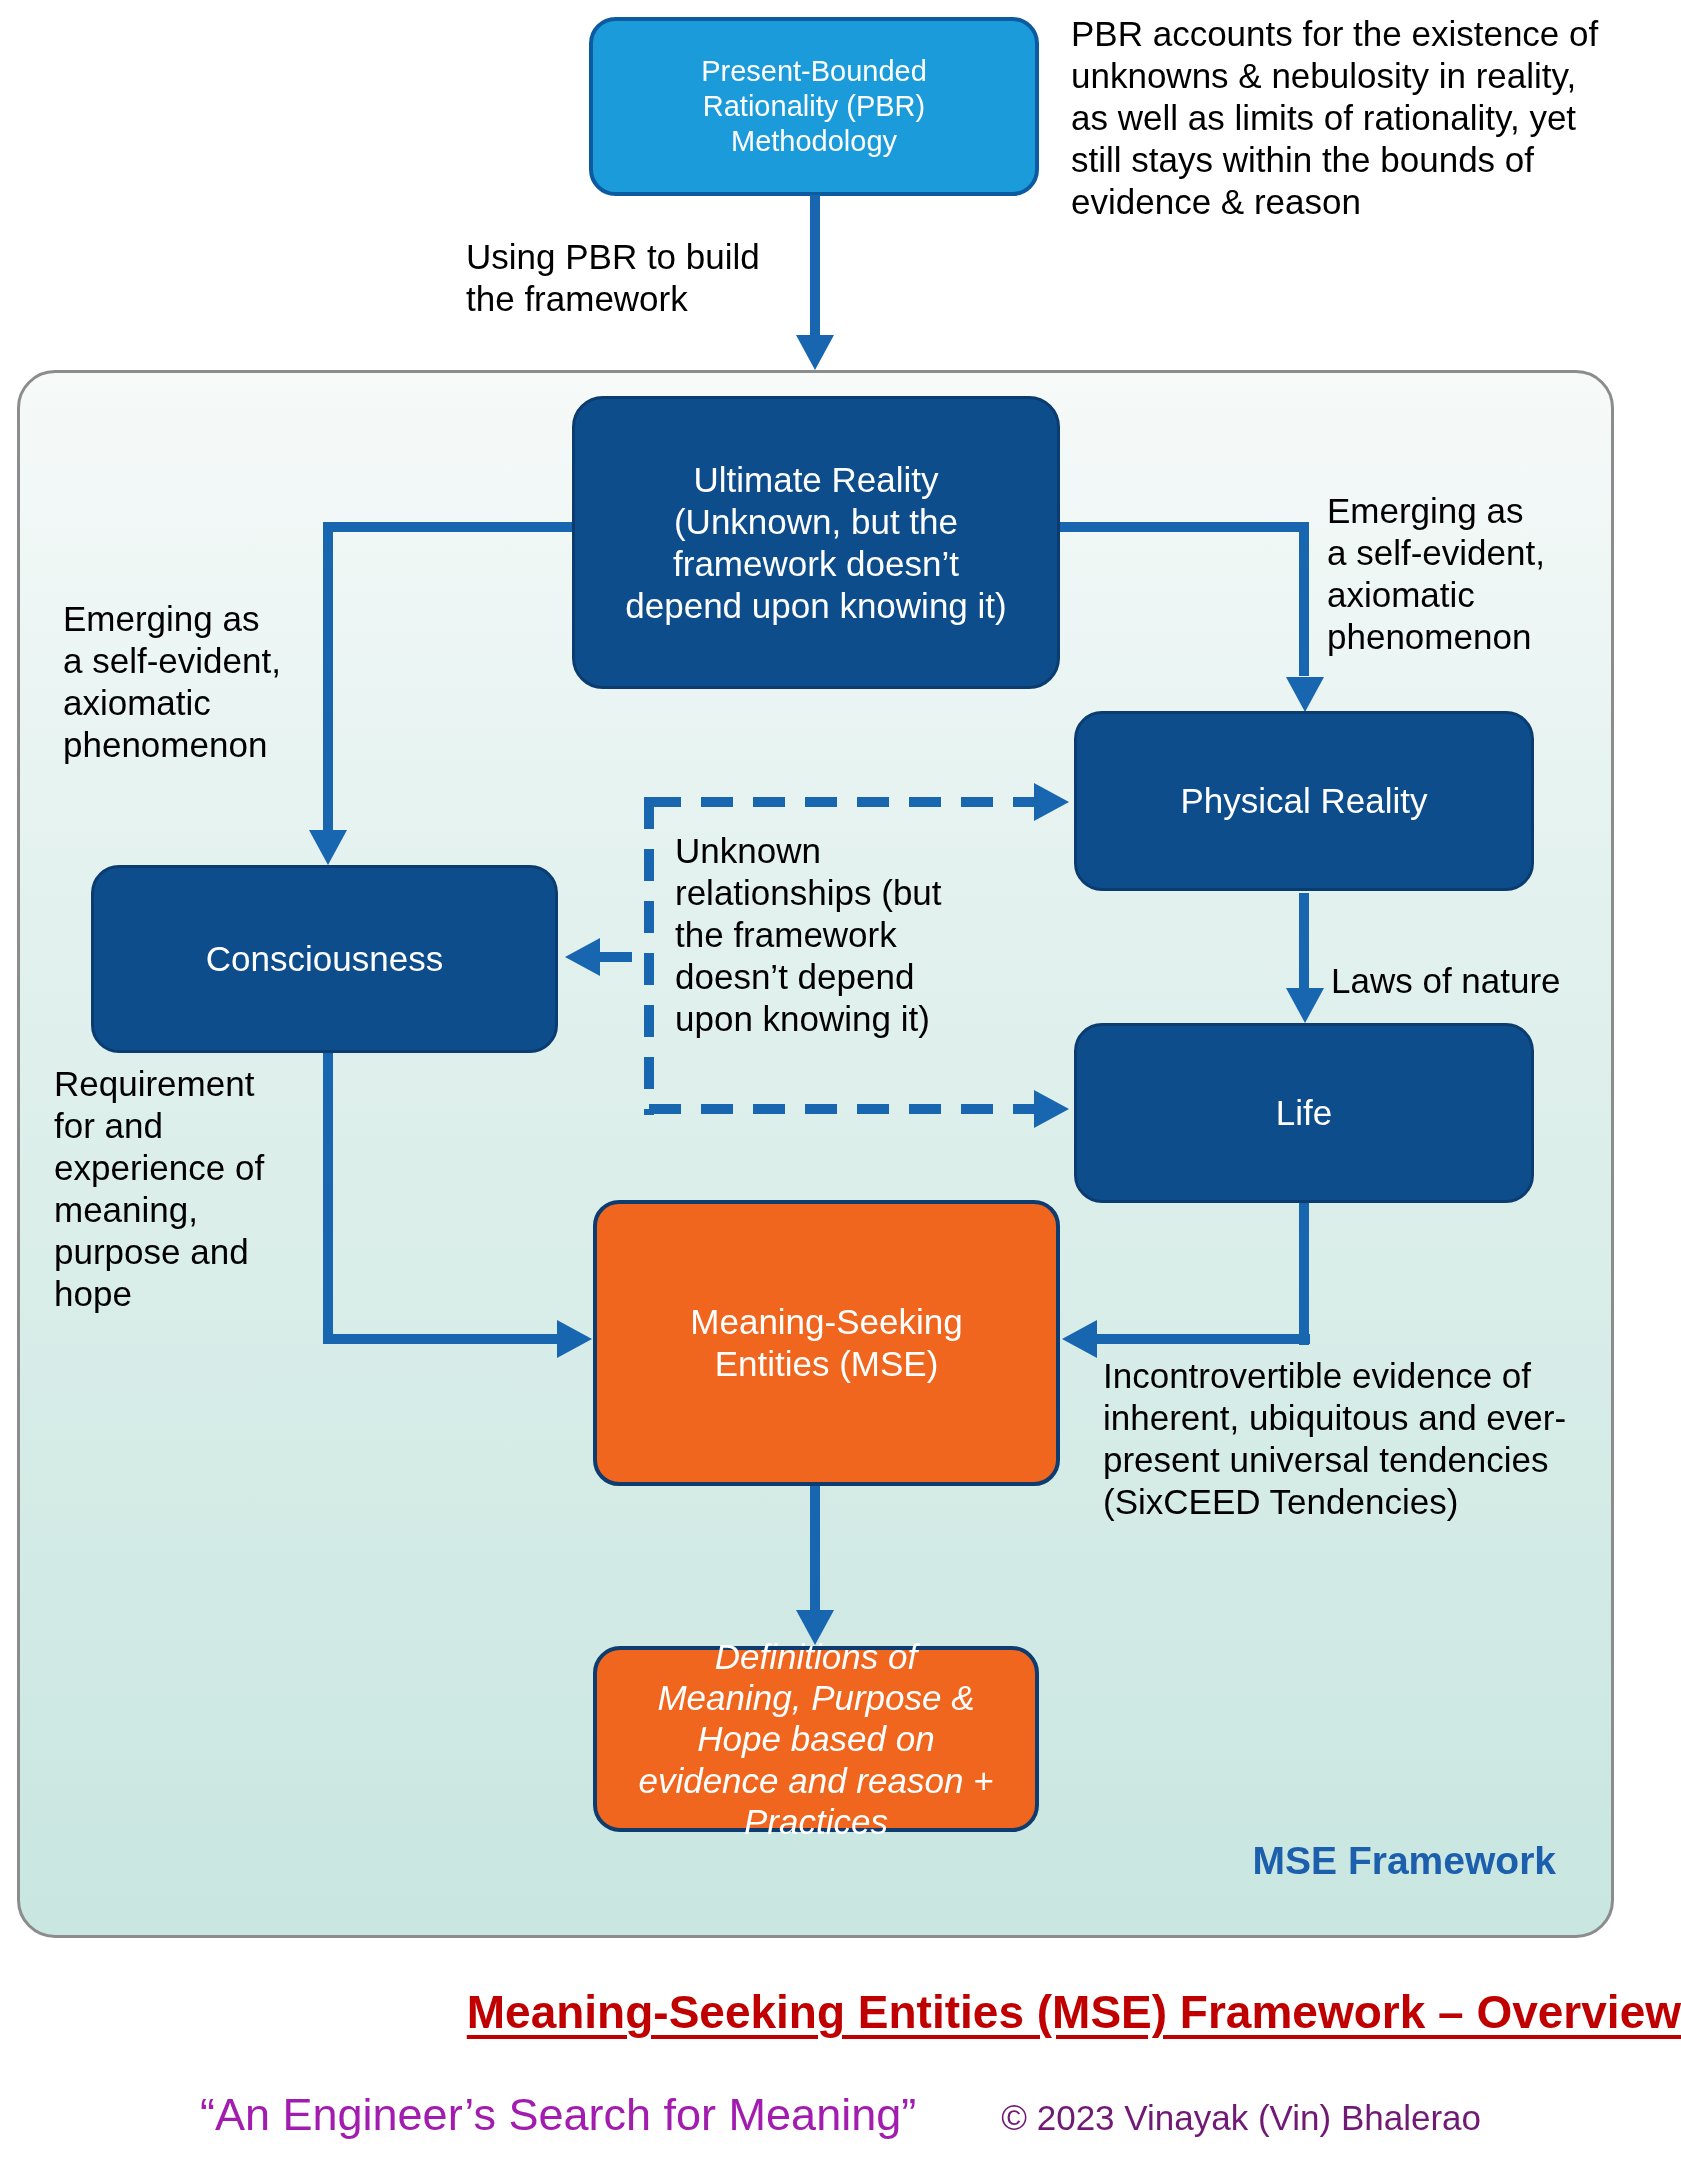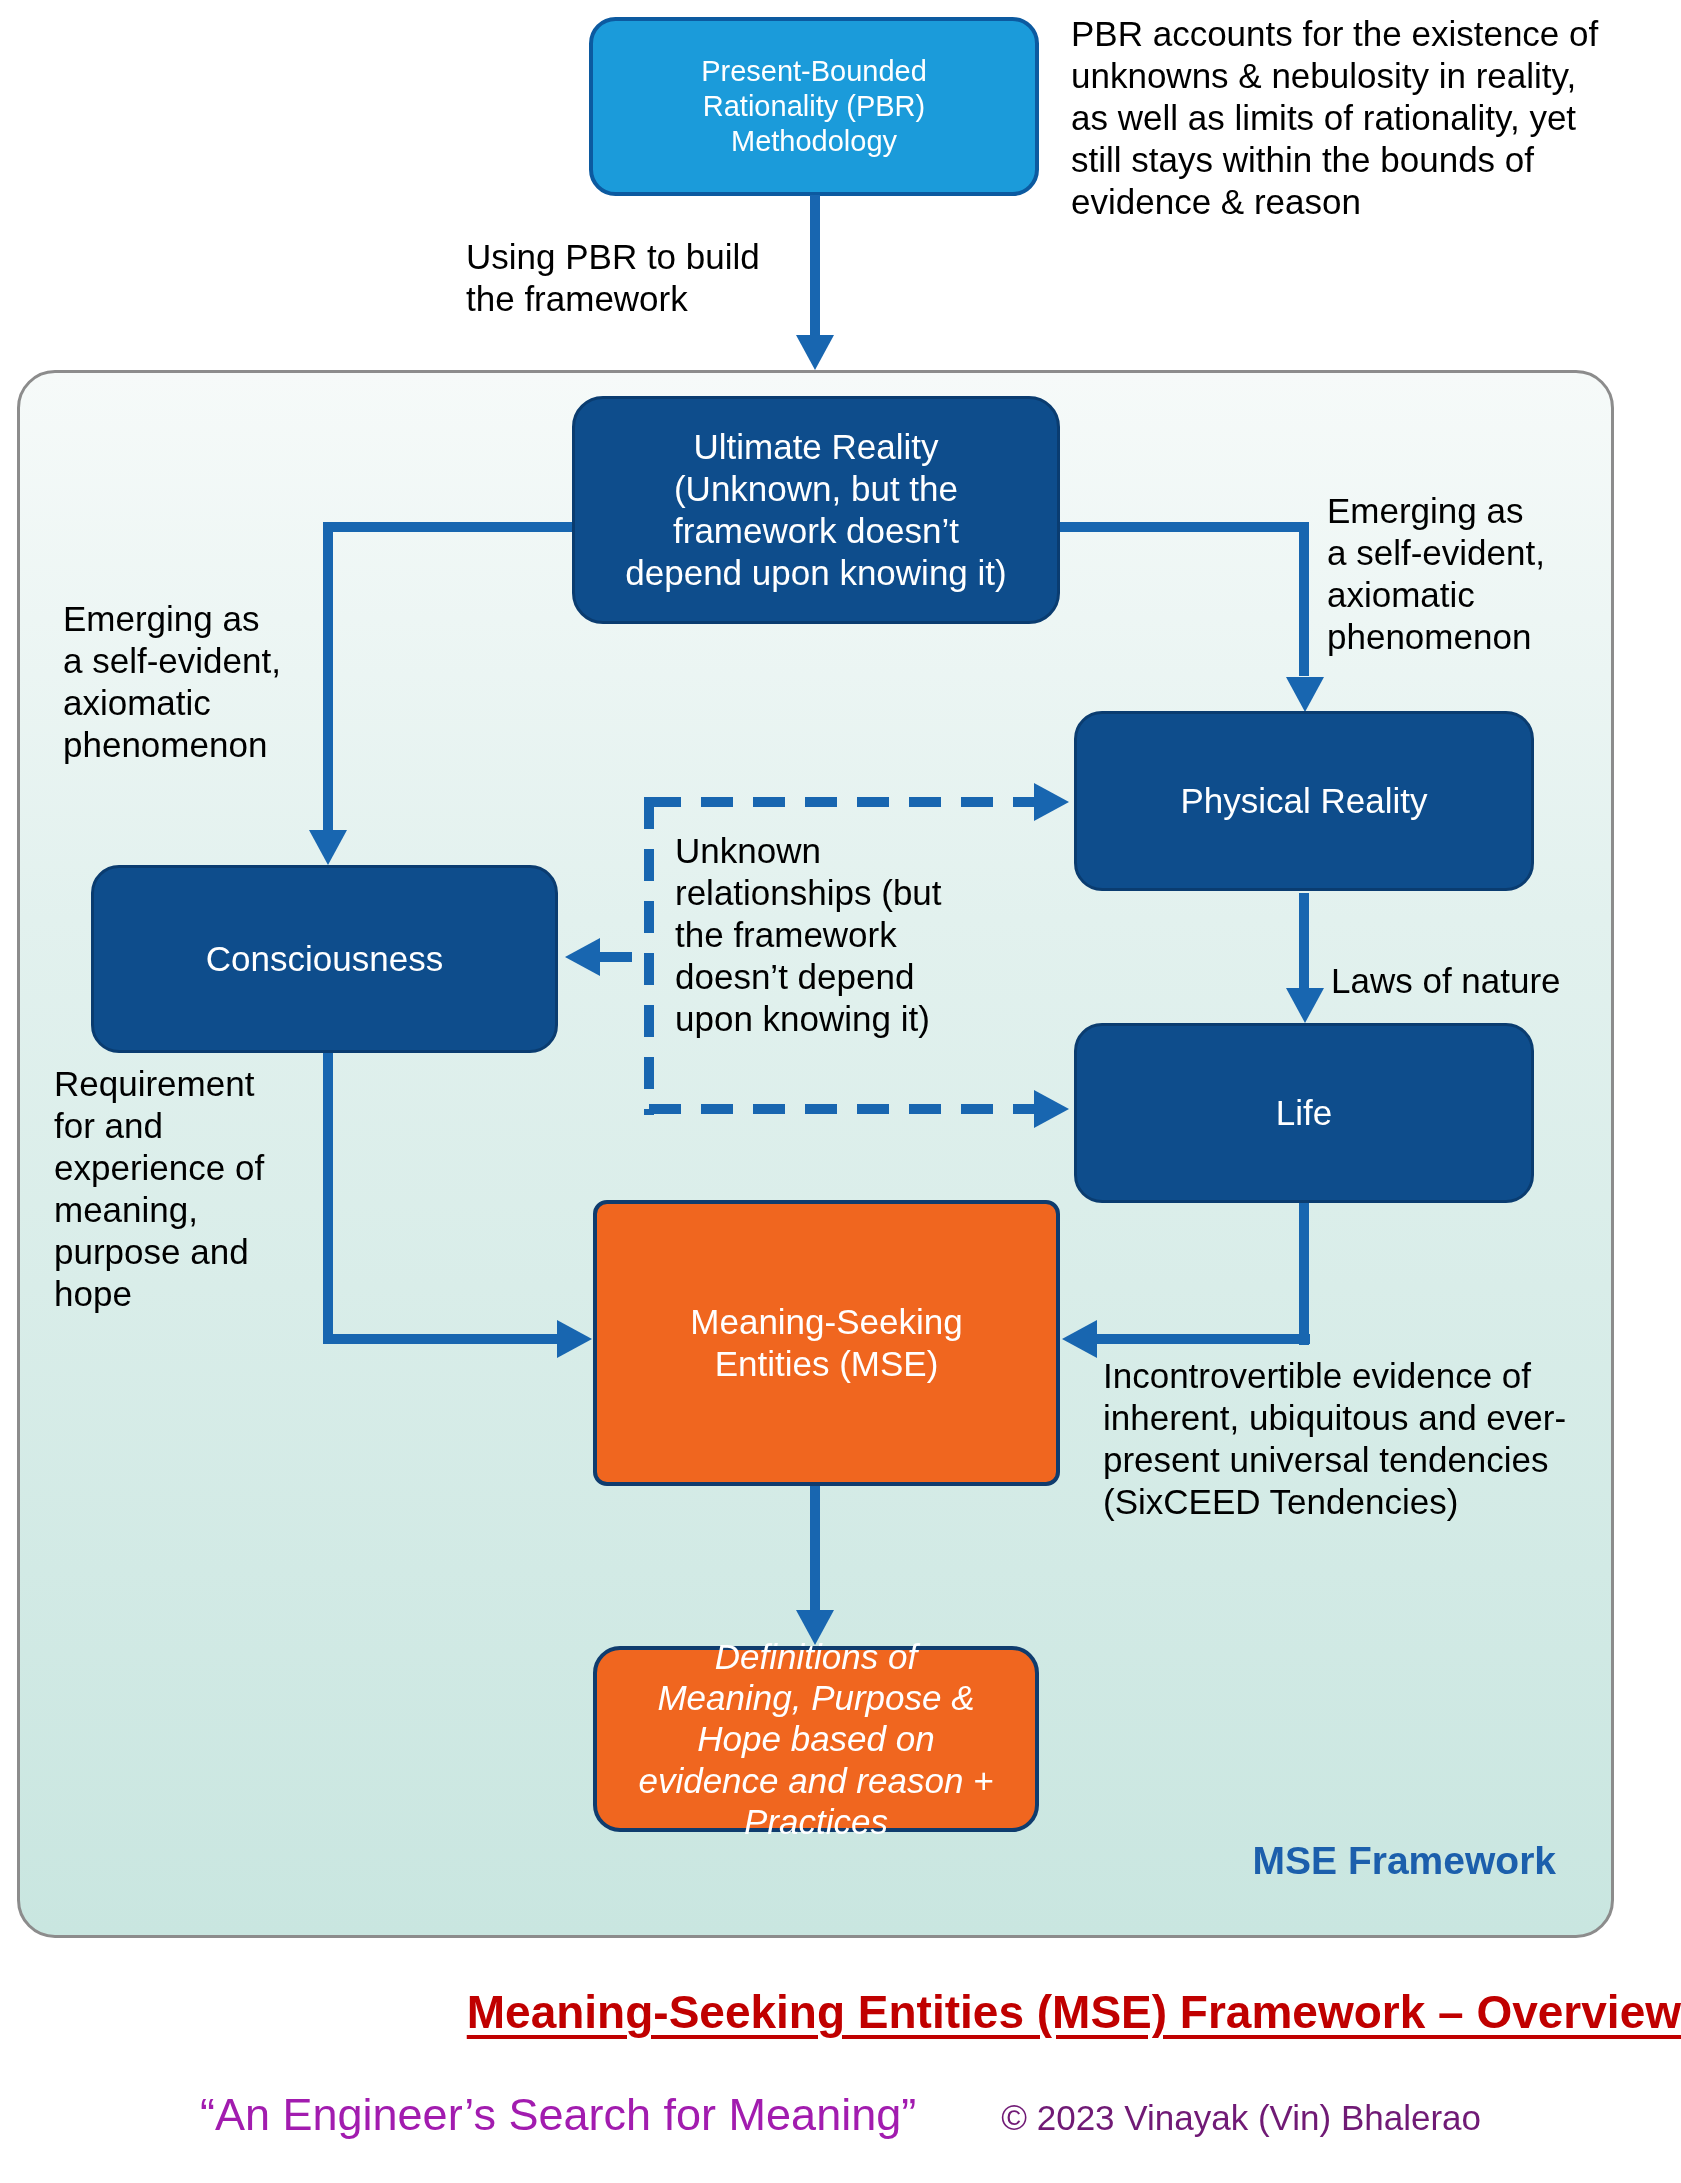--- a/index.html
+++ b/index.html
@@ -8,21 +8,21 @@
     font-family:"Liberation Sans","DejaVu Sans",sans-serif;color:#000;
     overflow:hidden;
   }
   .node{
     position:absolute;display:flex;align-items:center;justify-content:center;
     text-align:center;color:#ffffff;font-size:35px;line-height:1.2;
     box-sizing:border-box;white-space:pre-line;
   }
   .node-blue{background:#0E4D8C;border:3.5px solid #0A3C70;border-radius:31px;}
   .node-lightblue{background:#1B9BDA;border:4.2px solid #0C5AA0;border-radius:26.5px;}
-  .node-orange{background:#F0661F;border:4.2px solid #0F3C6E;border-radius:14px;}
+  .node-orange{background:#F0661F;border:4.2px solid #0F3C6E;border-radius:26px;}
   .label{
     position:absolute;color:#000;font-size:35px;line-height:1.2;white-space:pre-line;
   }
   .container-box{
     position:absolute;left:16.7px;top:370px;width:1597px;height:1568px;
     border:3.5px solid #8C8C8C;border-radius:38px;box-sizing:border-box;
     background:linear-gradient(180deg,#f6faf9 0%,#e2f1ee 35%,#c9e6e0 100%);
   }
   .line{position:absolute;background:#1866B0;}
   .dash-h{position:absolute;height:9.8px;
@@ -70,21 +70,21 @@
 as well as limits of rationality, yet
 still stays within the bounds of
 evidence &amp; reason</div>
 
   <div class="label" style="left:466px;top:236px;">Using PBR to build
 the framework</div>
 
   <div class="line" style="left:810px;top:195px;width:9.8px;height:140px;"></div>
   <div class="ah-down" style="left:796px;top:335px;"></div>
 
-  <div class="node node-blue" style="left:572px;top:396px;width:488px;height:228px;">Ultimate Reality
+  <div class="node node-blue" style="left:572px;top:396px;width:488px;height:293px;">Ultimate Reality
 (Unknown, but the
 framework doesn’t
 depend upon knowing it)</div>
 
   <div class="line" style="left:323px;top:522px;width:249px;height:9.8px;"></div>
   <div class="line" style="left:323px;top:522px;width:9.8px;height:308px;"></div>
   <div class="ah-down" style="left:309px;top:830px;"></div>
 
   <div class="line" style="left:1060px;top:522px;width:249px;height:9.8px;"></div>
   <div class="line" style="left:1299px;top:522px;width:9.8px;height:154px;"></div>

